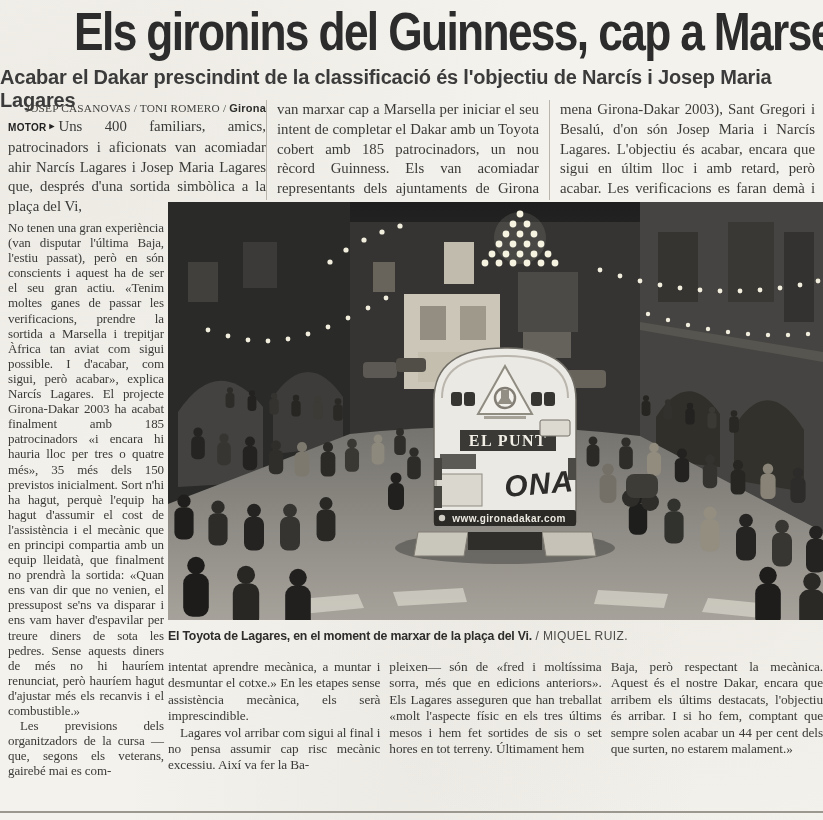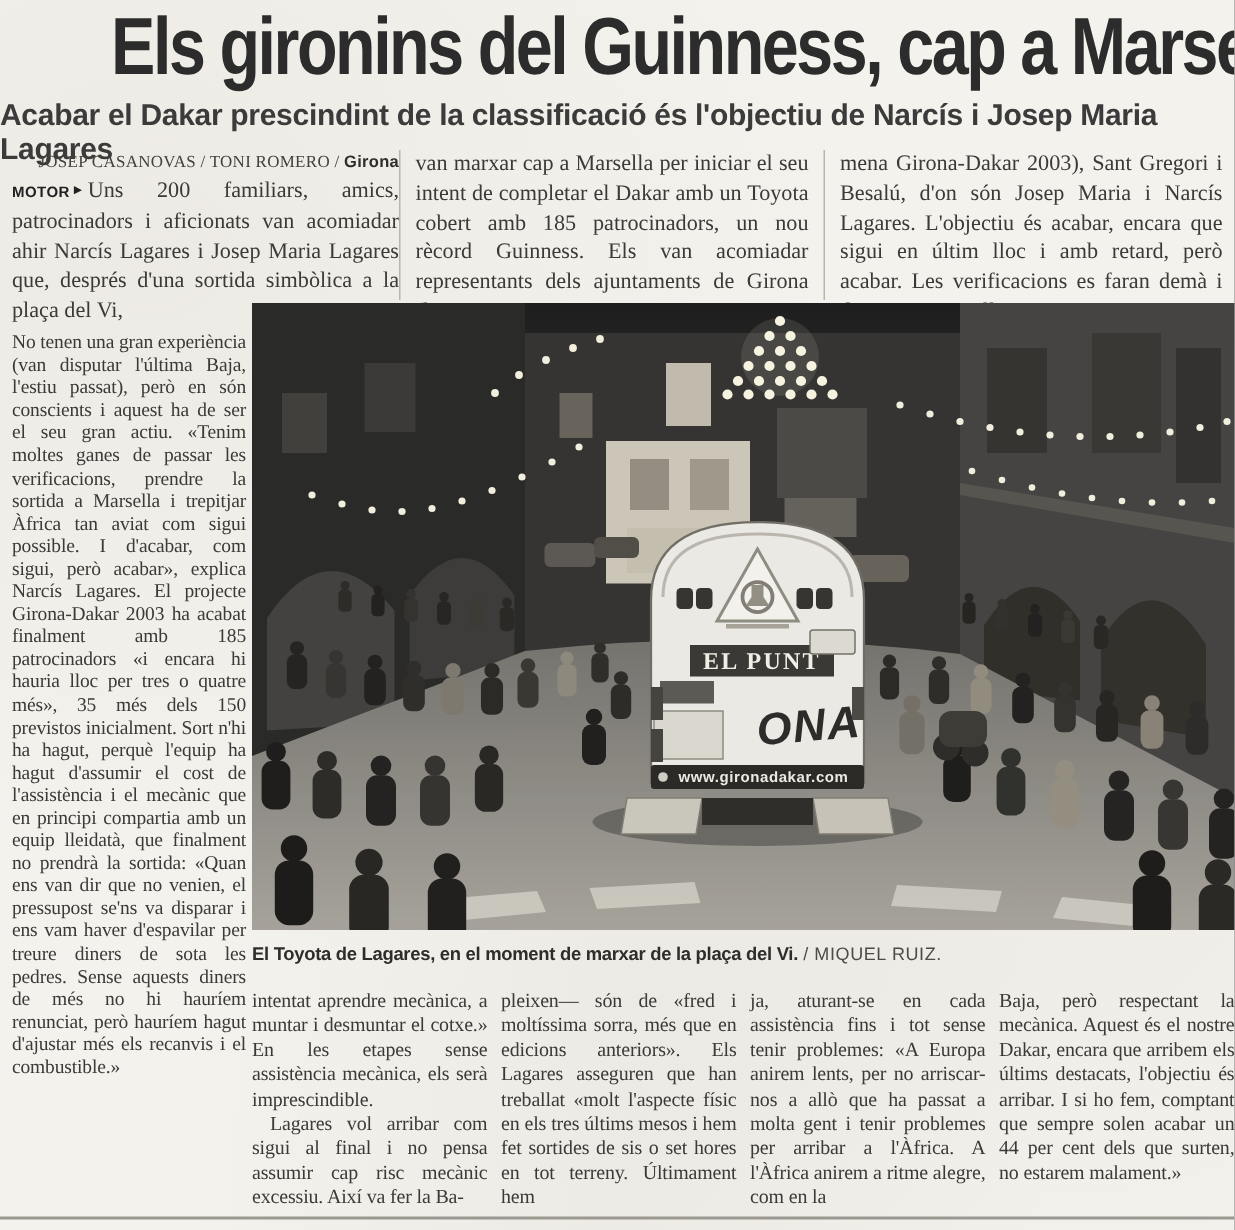--- a/index.html
+++ b/index.html
@@ -61,32 +61,33 @@
 <body>
 
 <div class="page">
 
   <h1 class="headline">Els gironins del Guinness, cap a Marsella</h1>
   <h2 class="subhead">Acabar el Dakar prescindint de la classificació és l'objectiu de Narcís i Josep Maria Lagares</h2>
 
   <div class="introrow">
     <div class="introcol c1">
       <div class="byline"><span>JOSEP CASANOVAS / TONI ROMERO /</span> <b>Girona</b></div>
-      <p><span class="kicker">MOTOR</span><span class="kickarrow">►</span><span>Uns 200 familiars, amics, patrocinadors i aficionats van acomiadar ahir Narcís Lagares i Josep Maria Lagares que, després d'una sortida simbòlica a la plaça del Vi,</span></p>
+      <p><span class="kicker">MOTOR</span><span class="kickarrow">►</span><span>Uns 400 familiars, amics, patrocinadors i aficionats van acomiadar ahir Narcís Lagares i Josep Maria Lagares que, després d'una sortida simbòlica a la plaça del Vi,</span></p>
     </div>
     <div class="introcol c2">
       <p>van marxar cap a Marsella per iniciar el seu intent de completar el Dakar amb un Toyota cobert amb 185 patrocinadors, un nou rècord Guinness. Els van acomiadar representants dels ajuntaments de Girona (l'equip s'ano-</p>
     </div>
     <div class="introcol c3">
       <p>mena Girona-Dakar 2003), Sant Gregori i Besalú, d'on són Josep Maria i Narcís Lagares. L'objectiu és acabar, encara que sigui en últim lloc i amb retard, però acabar. Les verificacions es faran demà i dimarts a Marsella.</p>
     </div>
   </div>
 
   <div class="leftcol">
     <p>No tenen una gran experiència (van disputar l'última Baja, l'estiu passat), però en són conscients i aquest ha de ser el seu gran actiu. «Tenim moltes ganes de passar les verificacions, prendre la sortida a Marsella i trepitjar Àfrica tan aviat com sigui possible. I d'acabar, com sigui, però acabar», explica Narcís Lagares. El projecte Girona-Dakar 2003 ha acabat finalment amb 185 patrocinadors «i encara hi hauria lloc per tres o quatre més», 35 més dels 150 previstos inicialment. Sort n'hi ha hagut, perquè l'equip ha hagut d'assumir el cost de l'assistència i el mecànic que en principi compartia amb un equip lleidatà, que finalment no prendrà la sortida: «Quan ens van dir que no venien, el pressupost se'ns va disparar i ens vam haver d'espavilar per treure diners de sota les pedres. Sense aquests diners de més no hi hauríem renunciat, però hauríem hagut d'ajustar més els recanvis i el combustible.»</p>
+    <p>Les previsions dels organitzadors de la cursa —que, segons els veterans, gairebé mai es com-</p>
   </div>
 
   <div class="photo">
     <svg viewBox="0 0 655 418" width="655" height="418" xmlns="http://www.w3.org/2000/svg">
       <defs>
         <linearGradient id="bgG" x1="0" y1="0" x2="0" y2="1">
           <stop offset="0" stop-color="#141414"></stop>
             <stop offset="0.55" stop-color="#3d3c3a"></stop>
             <stop offset="1" stop-color="#8c8882"></stop>
         </linearGradient>
@@ -317,22 +318,19 @@
 
   <div class="bottomrow">
     <div class="bottomcol">
       <p>intentat aprendre mecànica, a muntar i desmuntar el cotxe.» En les etapes sense assistència mecànica, els serà imprescindible.</p>
       <p>Lagares vol arribar com sigui al final i no pensa assumir cap risc mecànic excessiu. Així va fer la Ba-</p>
     </div>
     <div class="bottomcol">
       <p>pleixen— són de «fred i moltíssima sorra, més que en edicions anteriors». Els Lagares asseguren que han treballat «molt l'aspecte físic en els tres últims mesos i hem fet sortides de sis o set hores en tot terreny. Últimament hem</p>
     </div>
     <div class="bottomcol">
-      <p>ja, aturant-se en cada assistència fins i tot sense tenir problemes: «A Europa anirem lents, per no arriscar-nos a allò que ha passat a molta gent i tenir problemes per arribar a l'Àfrica. A l'Àfrica anirem a ritme alegre, com en la</p>
-    </div>
-    <div class="bottomcol">
       <p>Baja, però respectant la mecànica. Aquest és el nostre Dakar, encara que arribem els últims destacats, l'objectiu és arribar. I si ho fem, comptant que sempre solen acabar un 44 per cent dels que surten, no estarem malament.»</p>
     </div>
   </div>
 
   <div class="bottomrule"></div>
 
 </div>
 
 </body></html>

